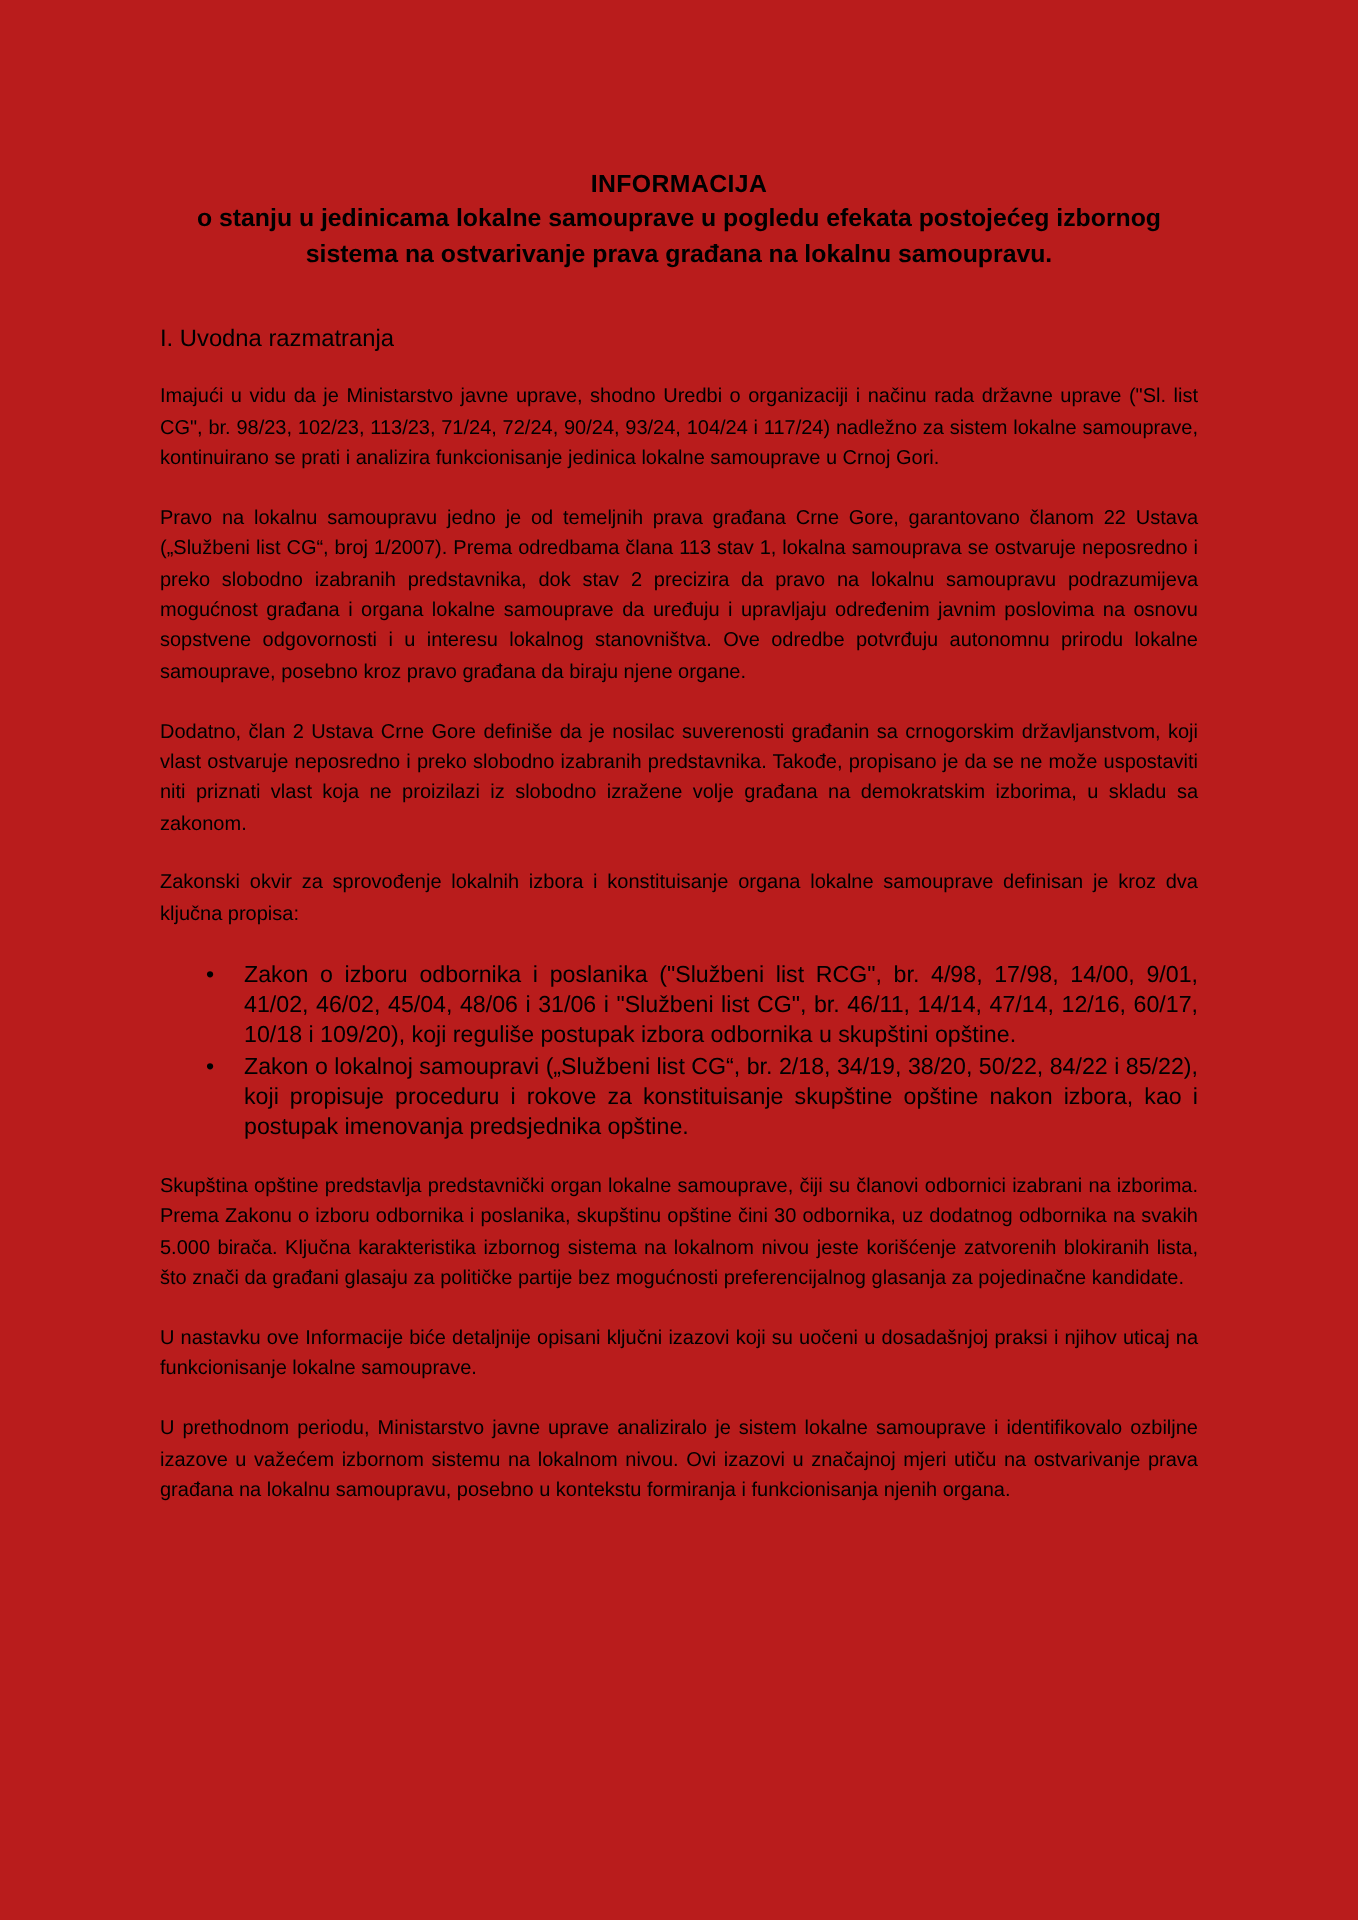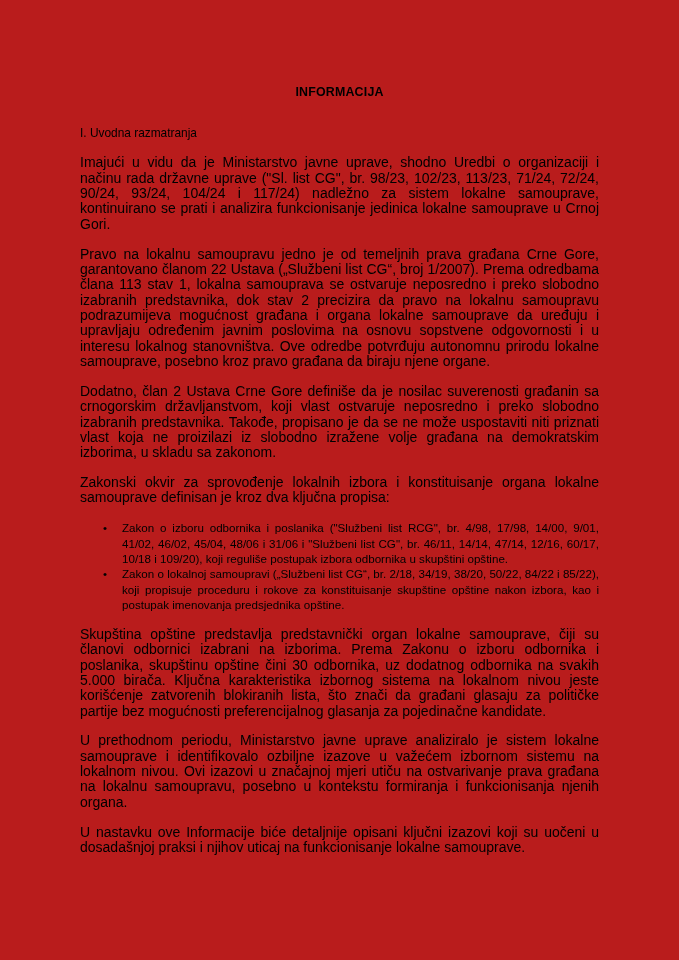--- a/index.html
+++ b/index.html
@@ -49,21 +49,21 @@
   .section-heading {
     font-size: 11.9px;
     font-weight: normal;
     line-height: 15.4px;
     margin: 0 0 14px 0;
     text-align: left;
   }
 
   
   .para {
-    font-size: 14px;
+    font-size: 10px;
     line-height: 15.35px;
     text-align: justify;
     text-justify: inter-word;
     margin: 0 0 14.5px 0;
     hyphens: none;
   }
   .para:last-child {
     margin-bottom: 0;
   }
 
@@ -91,20 +91,21 @@
   }
 </style>
 </head>
 <body>
 
 <div class="page">
   <div class="content">
 
     <div class="title-block">
       <div class="doc-title">INFORMACIJA</div>
+      <div class="doc-subtitle">o stanju u jedinicama lokalne samouprave u pogledu efekata postojećeg izbornog sistema na ostvarivanje prava građana na lokalnu samoupravu.</div>
     </div>
 
     <div class="section-heading">I. Uvodna razmatranja</div>
 
     <p class="para">Imajući u vidu da je Ministarstvo javne uprave, shodno Uredbi o organizaciji i načinu rada državne uprave ("Sl. list CG", br. 98/23, 102/23, 113/23, 71/24, 72/24, 90/24, 93/24, 104/24 i 117/24) nadležno za sistem lokalne samouprave, kontinuirano se prati i analizira funkcionisanje jedinica lokalne samouprave u Crnoj Gori.</p>
 
     <p class="para">Pravo na lokalnu samoupravu jedno je od temeljnih prava građana Crne Gore, garantovano članom 22 Ustava („Službeni list CG“, broj 1/2007). Prema odredbama člana 113 stav 1, lokalna samouprava se ostvaruje neposredno i preko slobodno izabranih predstavnika, dok stav 2 precizira da pravo na lokalnu samoupravu podrazumijeva mogućnost građana i organa lokalne samouprave da uređuju i upravljaju određenim javnim poslovima na osnovu sopstvene odgovornosti i u interesu lokalnog stanovništva. Ove odredbe potvrđuju autonomnu prirodu lokalne samouprave, posebno kroz pravo građana da biraju njene organe.</p>
 
     <p class="para">Dodatno, član 2 Ustava Crne Gore definiše da je nosilac suverenosti građanin sa crnogorskim državljanstvom, koji vlast ostvaruje neposredno i preko slobodno izabranih predstavnika. Takođe, propisano je da se ne može uspostaviti niti priznati vlast koja ne proizilazi iz slobodno izražene volje građana na demokratskim izborima, u skladu sa zakonom.</p>
 
@@ -117,18 +118,18 @@
       </li>
       <li class="bullet-item">
         <span class="marker">•</span>
         <span>Zakon o lokalnoj samoupravi („Službeni list CG“, br. 2/18, 34/19, 38/20, 50/22, 84/22 i 85/22), koji propisuje proceduru i rokove za konstituisanje skupštine opštine nakon izbora, kao i postupak imenovanja predsjednika opštine.</span>
       </li>
     </ul>
 
     <p class="para">Skupština opštine predstavlja predstavnički organ lokalne samouprave, čiji su članovi odbornici izabrani na izborima. Prema Zakonu o izboru odbornika i poslanika, skupštinu opštine čini 30 odbornika, uz dodatnog odbornika na svakih 5.000 birača. Ključna karakteristika izbornog sistema na lokalnom nivou jeste korišćenje zatvorenih blokiranih lista, što znači da građani glasaju za političke partije bez mogućnosti preferencijalnog glasanja za pojedinačne kandidate.</p>
 
 
+    <p class="para">U nastavku ove Informacije biće detaljnije opisani ključni izazovi koji su uočeni u dosadašnjoj praksi i njihov uticaj na funkcionisanje lokalne samouprave.</p>
+
     <p class="para">U prethodnom periodu, Ministarstvo javne uprave analiziralo je sistem lokalne samouprave i identifikovalo ozbiljne izazove u važećem izbornom sistemu na lokalnom nivou. Ovi izazovi u značajnoj mjeri utiču na ostvarivanje prava građana na lokalnu samoupravu, posebno u kontekstu formiranja i funkcionisanja njenih organa.</p>
-
-    <p class="para">U nastavku ove Informacije biće detaljnije opisani ključni izazovi koji su uočeni u dosadašnjoj praksi i njihov uticaj na funkcionisanje lokalne samouprave.</p>
 
   </div>
 </div>
 
 </body></html>

